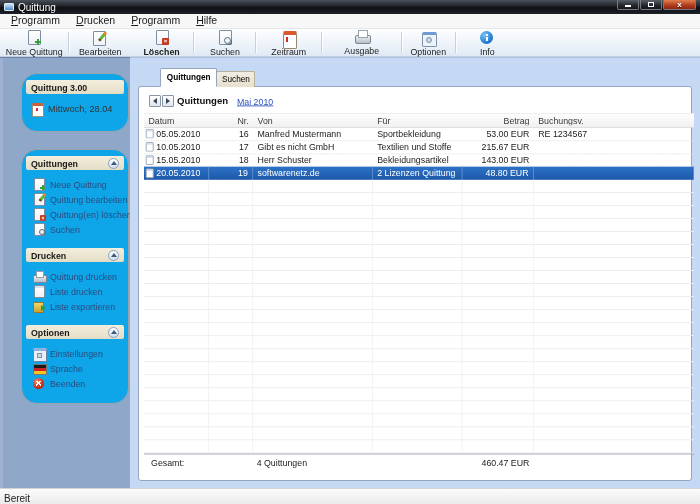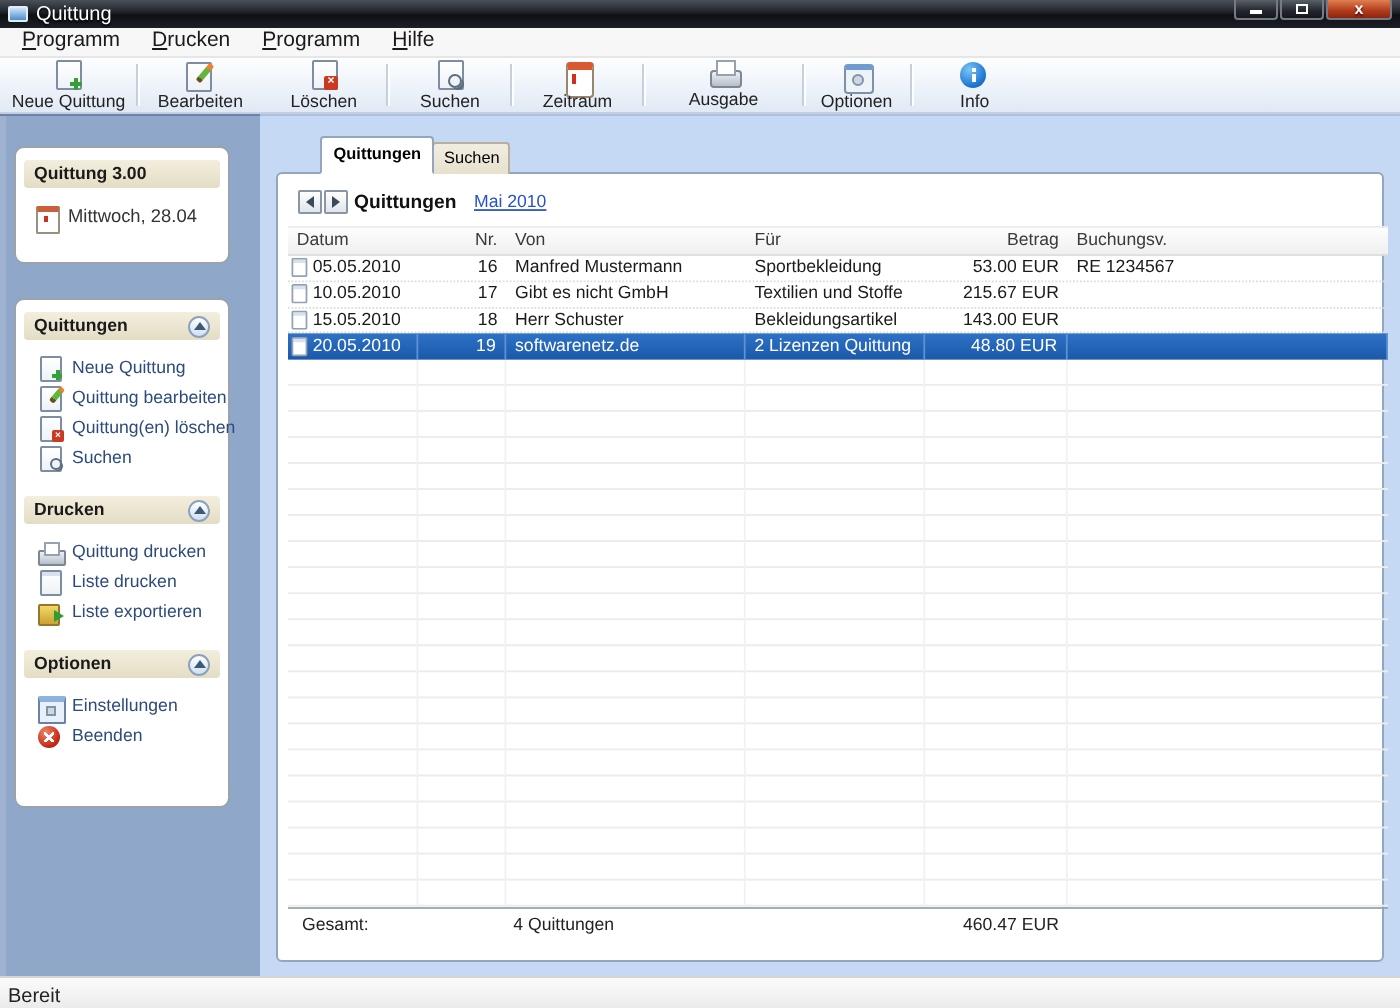--- a/index.html
+++ b/index.html
@@ -21,21 +21,21 @@
 .menu-item{display:inline-block;padding:0 8px;color:#1a1a1a;font-size:10.5px}
 .menu-item::first-letter{text-decoration:underline}
 
 .toolbar{height:28px;background:linear-gradient(#fdfeff,#ecf2f9 60%,#e0e9f4);border-bottom:1px solid #c4d0df;display:flex;align-items:stretch;flex:none}
 .tbtn{display:flex;flex-direction:column;align-items:center;padding-top:1px;color:#222;font-size:10px}
 .tsep{width:1px;background:#c7d0da;box-shadow:1px 0 0 rgba(255,255,255,.9);margin:3px 0}
 .tlabel{line-height:11px;display:inline-block;transform:scale(0.88);transform-origin:50% 50%;white-space:nowrap}
 
 .main{flex:1;display:flex;min-height:0}
 .sidebar{width:130px;background:#8fa7c9;border-top:1px solid #6d82a8;position:relative;flex:none;box-shadow:inset 3px 0 0 #9fb2d1}
-.sbox{position:absolute;left:7px;width:108px;background:#ffffff;border:1px solid #9aa3ad;border-radius:5px}
+.sbox{position:absolute;left:21px;width:108px;background:#0ea5e9;border:1px solid #9aa3ad;border-radius:16px}
 .sbox1{top:15px;height:59px}
 .sbox2{top:91px;height:255px}
 .shead{margin:4px;height:14px;background:linear-gradient(#f3eedd,#e4ddc5);border-radius:2px;display:flex;align-items:center;padding:0 5px;font-weight:bold;font-size:10px;color:#1a1a1a}
 .shead.first{margin-top:6px}
 .shead{margin-bottom:7px}
 .shead .ttl{display:inline-block;transform:scale(0.88);transform-origin:0 50%;white-space:nowrap}
 .shead .sp{flex:1}
 .collapse{width:11px;height:11px;border-radius:50%;background:linear-gradient(#ffffff,#cfe0f0);border:1px solid #8aa2be;display:flex;align-items:center;justify-content:center}
 .collapse::after{content:'';width:0;height:0;border-left:3px solid transparent;border-right:3px solid transparent;border-bottom:4px solid #3c5a78}
 .sitem{display:flex;align-items:center;padding:1px 0 1px 11px;height:15px;color:#2c4b7d;font-size:10px}
@@ -145,21 +145,21 @@
   <div class="toolbar" id="toolbar">
       <div class="tbtn" style="width: 68px;">
         <span class="icon t-ic doc16 i16-new-receipt"></span>
         <span class="tlabel">Neue Quittung</span>
       </div>
       <span class="tsep"></span>
       <div class="tbtn" style="width: 62px; align-items: center;">
         <span class="icon t-ic i16-edit"></span>
         <span class="tlabel">Bearbeiten</span>
       </div>
-      <div class="tbtn" style="width: 62px;">
+      <div class="tbtn" style="width: 62px; font-weight: bold;">
         <span class="icon t-ic doc16 i16-delete"></span>
         <span class="tlabel">Löschen</span>
       </div>
       <span class="tsep"></span>
       <div class="tbtn" style="width: 61px;">
         <span class="icon t-ic doc16 i16-search"></span>
         <span class="tlabel">Suchen</span>
       </div>
       <span class="tsep"></span>
       <div class="tbtn" style="width: 65px;">
@@ -235,20 +235,24 @@
           </div>
           <div class="ssp"></div>
           <div class="shead">
             <span class="ttl">Optionen</span>
             <span class="sp"></span>
             <span class="collapse"></span>
           </div>
           <div class="sitem">
             <span class="icon s-ic i12-settings"></span>
             <span class="lbl">Einstellungen</span>
+          </div>
+          <div class="sitem">
+            <span class="icon s-ic i12-flag-de"></span>
+            <span class="lbl">Sprache</span>
           </div>
           <div class="sitem">
             <span class="icon s-ic i12-quit"></span>
             <span class="lbl">Beenden</span>
           </div>
         </div>
     </div>
     <div class="content">
       <div class="tabs" id="tabs">
           <div class="tab active">

